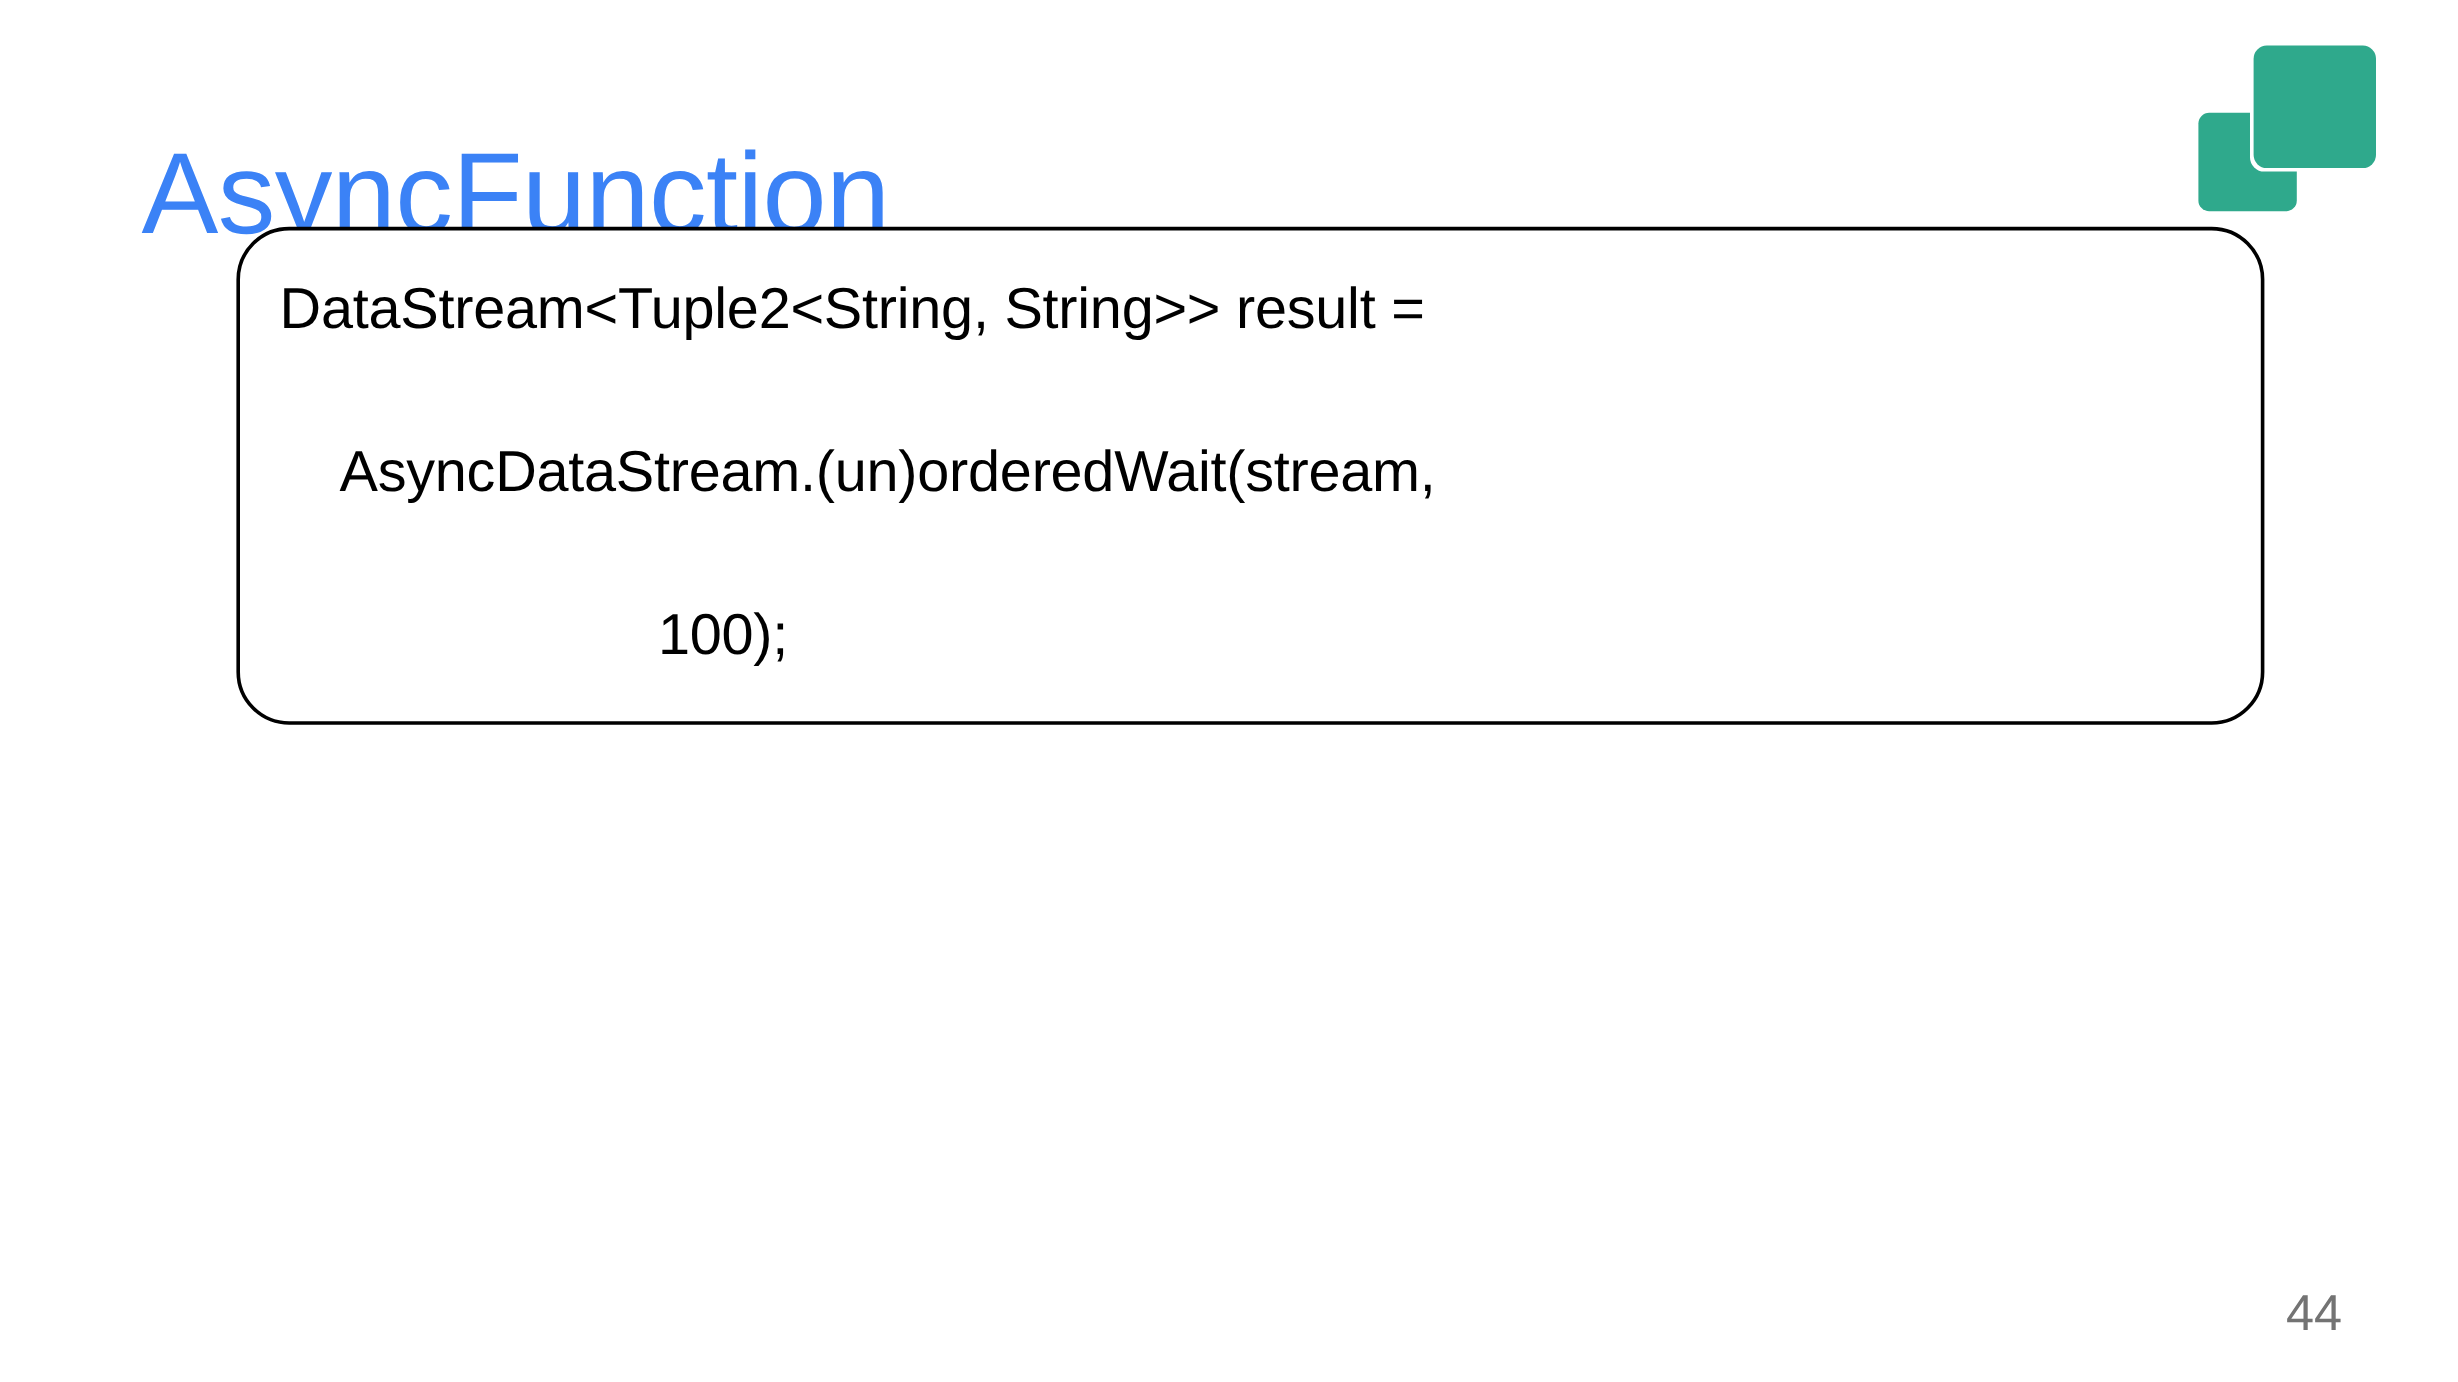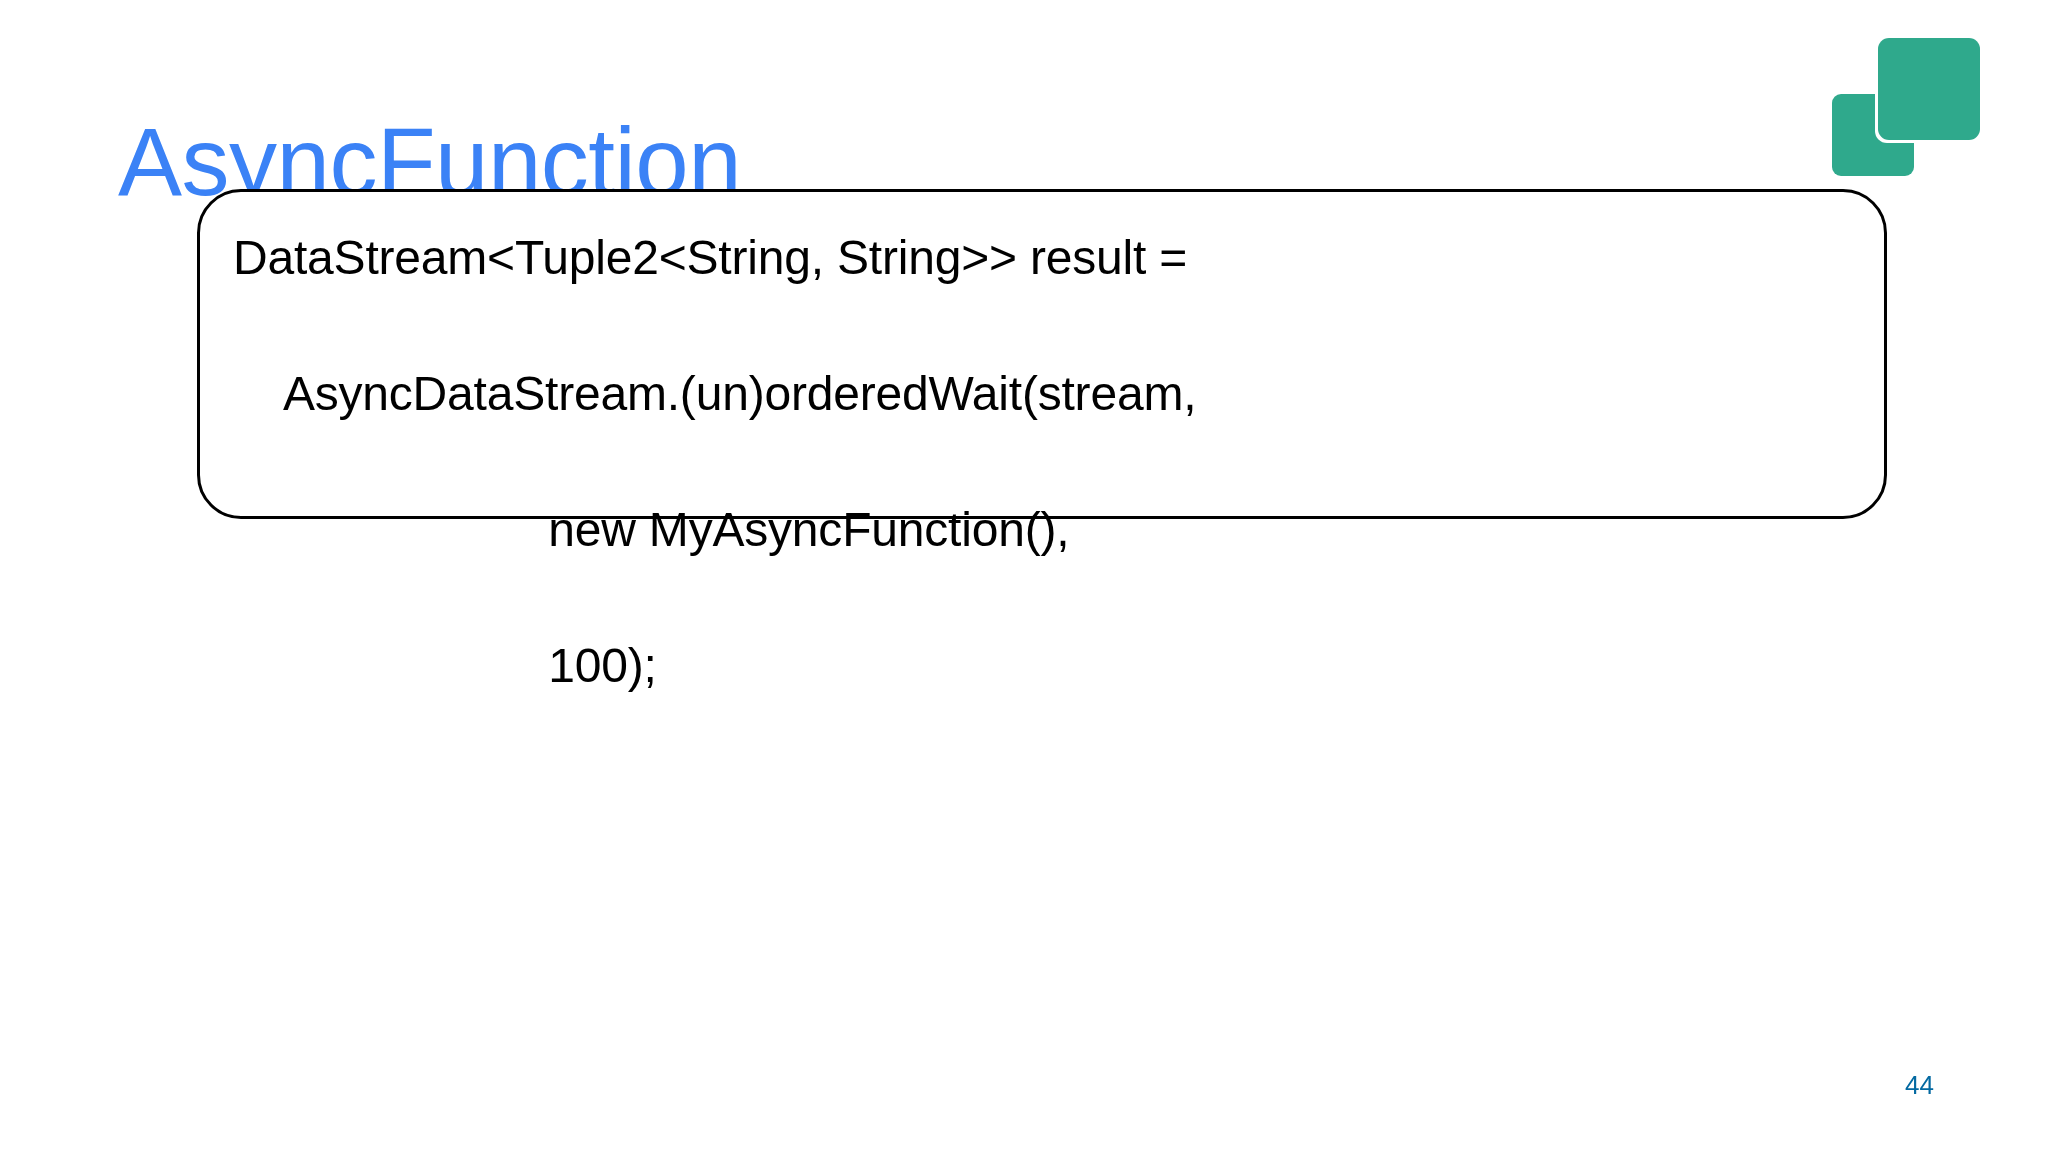--- a/index.html
+++ b/index.html
@@ -63,21 +63,21 @@
     border-radius: 11px;
     box-shadow: -2px 2px 0 1px #ffffff;
   }
 
   
   .code-box {
     position: absolute;
     left: 197px;
     top: 189px;
     width: 1690px;
-    height: 330px;
+    height: 415px;
     box-sizing: border-box;
     border: 3px solid #000000;
     border-radius: 44px;
     background: #ffffff;
   }
   .code-body {
     position: absolute;
     left: 33px;
     top: 32px;
     right: 20px;
@@ -93,40 +93,39 @@
   }
   .tok-red {
     color: #ED1C24;
   }
 
   
   .page-number {
     position: absolute;
     left: 1905px;
     top: 1070px;
-    font-size: 26px;
-    color: #0369a1;
+    font-size: 42px;
+    color: #737373;
     font-weight: 400;
   }
 </style>
 </head>
 <body>
 
 <div class="slide" style="background: rgb(255, 255, 255);">
 
   <h1 class="slide-title">AsyncFunction</h1>
 
   <div class="logo">
     <span class="logo-square back" style="background: rgb(47, 169, 140);"></span>
     <span class="logo-square front" style="background: rgb(47, 169, 140);"></span>
   </div>
 
   <div class="code-box" style="border-color: rgb(0, 0, 0);">
     <div class="code-body"><span class="code-line"><span>DataStream&lt;Tuple2&lt;String, String&gt;&gt; result =</span></span>
 <span class="code-line"><span>    AsyncDataStream.</span><span class="tok-red" style="color: #000000;">(un)orderedWait</span><span>(stream,</span></span>
-<span class="code-line"><span>                        new MyAsyncFunction(),</span></span>
 <span class="code-line"><span>                        100);</span></span>
 </div>
   </div>
 
   <div class="page-number">44</div>
 
 </div>
 
 </body></html>

